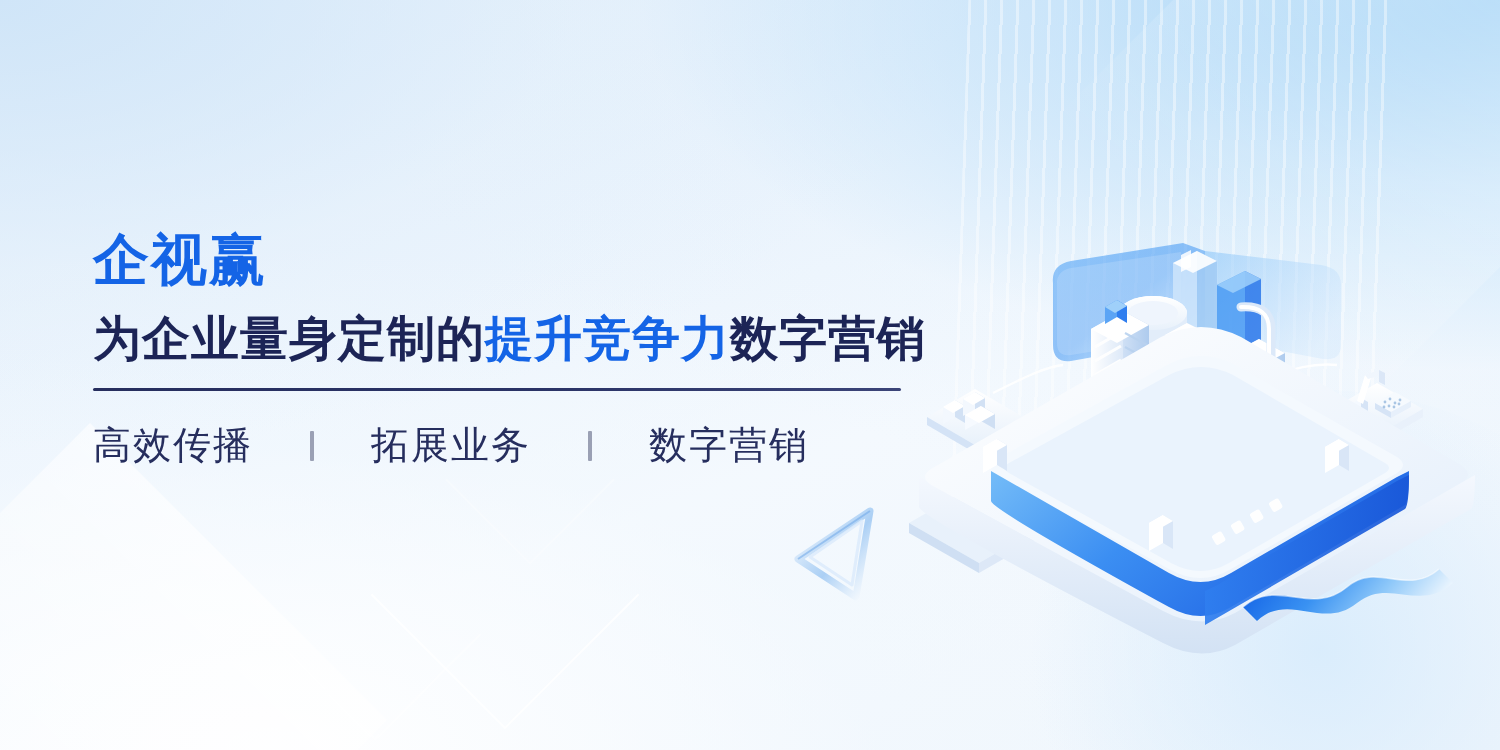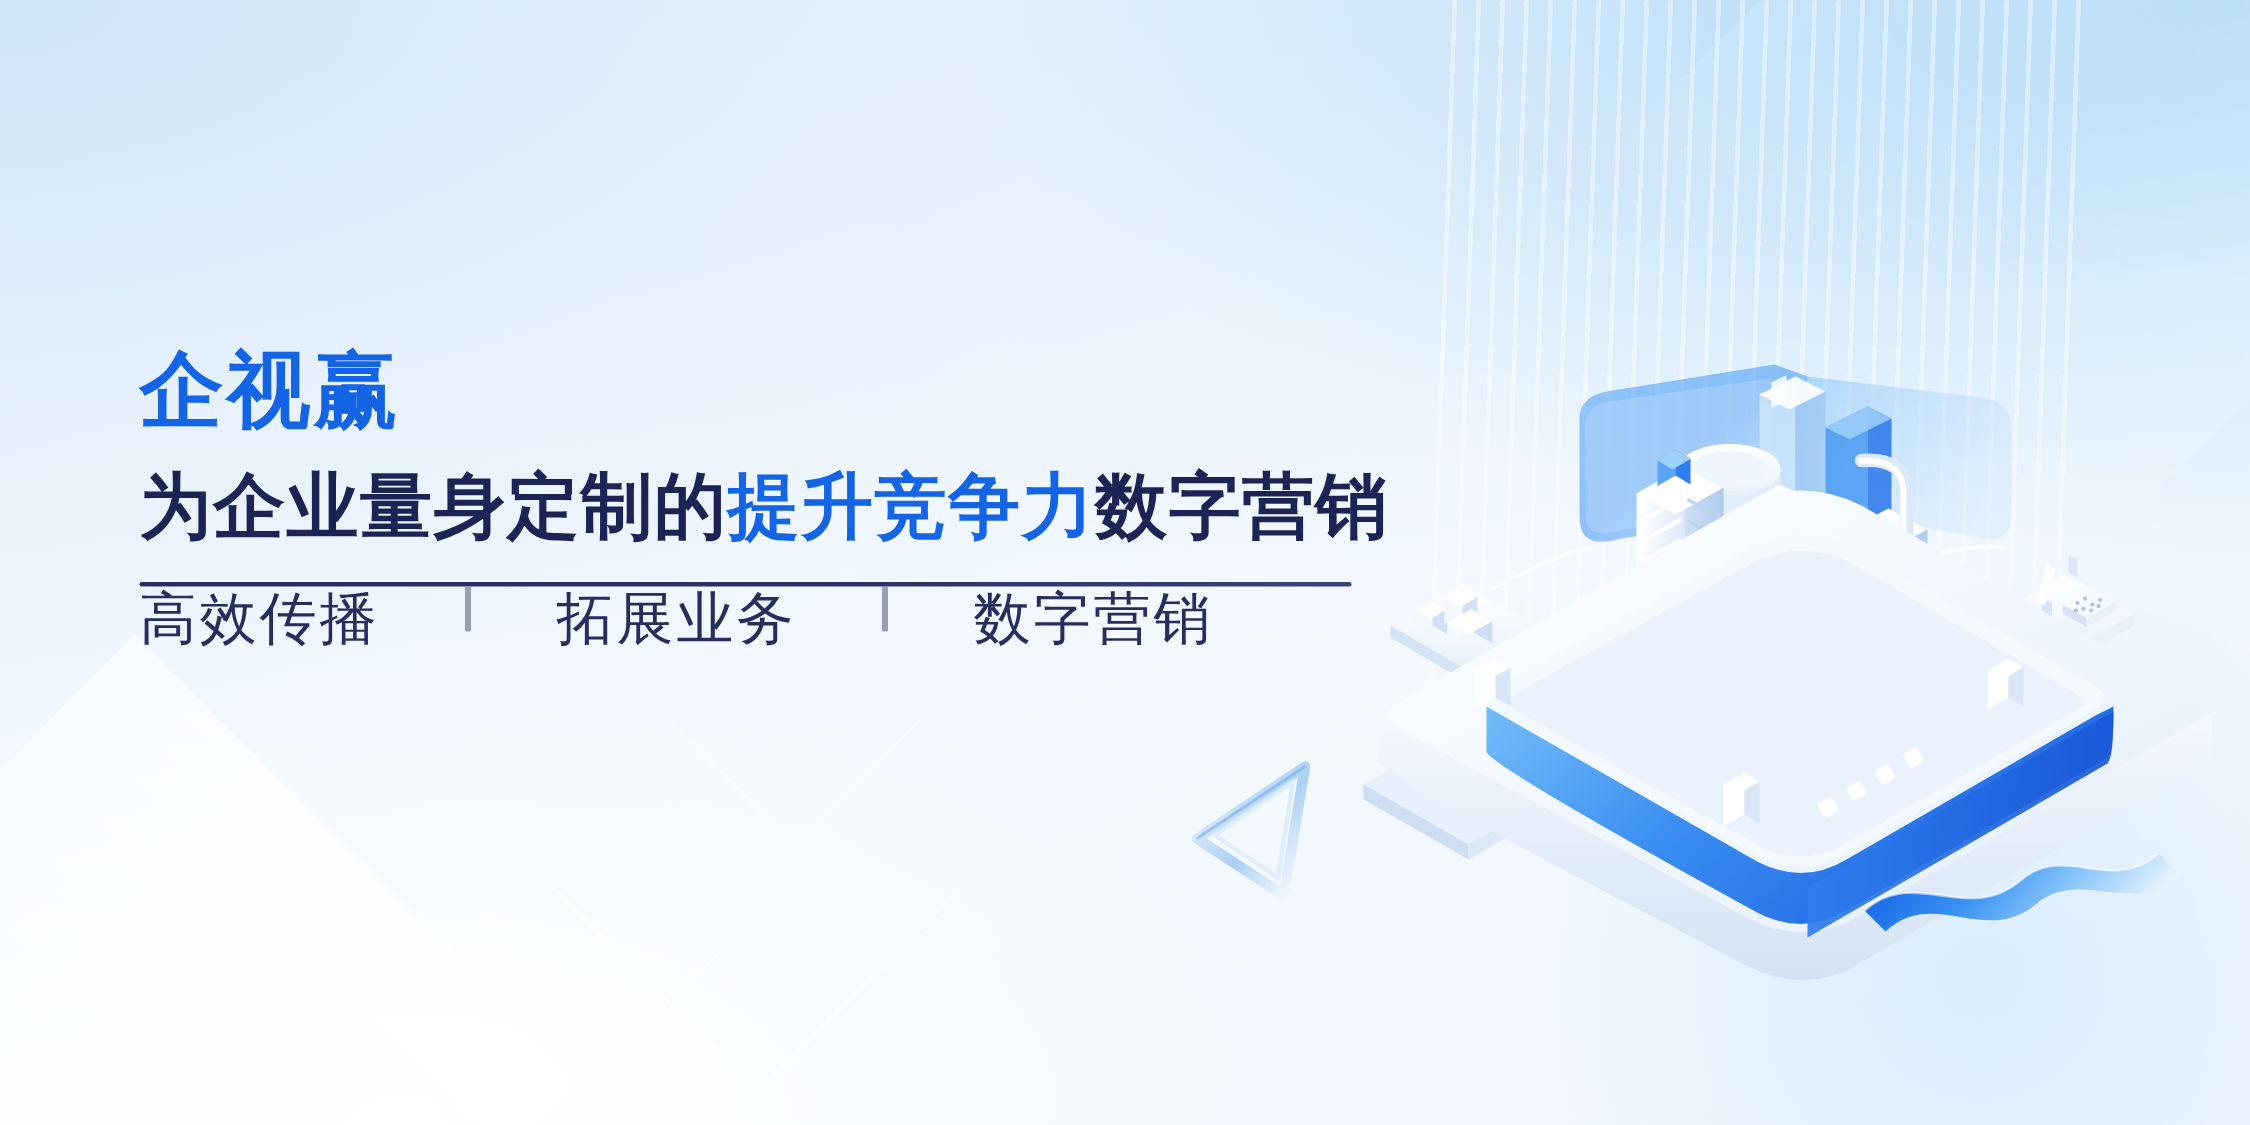--- a/index.html
+++ b/index.html
@@ -91,26 +91,28 @@
   .subtitle .hl { color:#1464e6; }
 
   .divider {
     margin-top:22px;
     width:808px; height:3px;
     background:linear-gradient(90deg,#262e5e 0%, #2a3366 55%, #3b4478 100%);
     border-radius:2px;
   }
 
   .tagline {
+    margin-top:32px;
     font-size:38px;
     line-height:1.2;
     letter-spacing:2px;
     color:#262e5e;
     white-space:nowrap;
     display:flex;
+    align-items:center;
     gap:31px;
   }
   .tagline .sep {
     display:inline-block;
     width:4px; height:30px;
     background:#9aa0b4;
     margin:0 26px;
     border-radius:1px;
     flex:none;
   }

